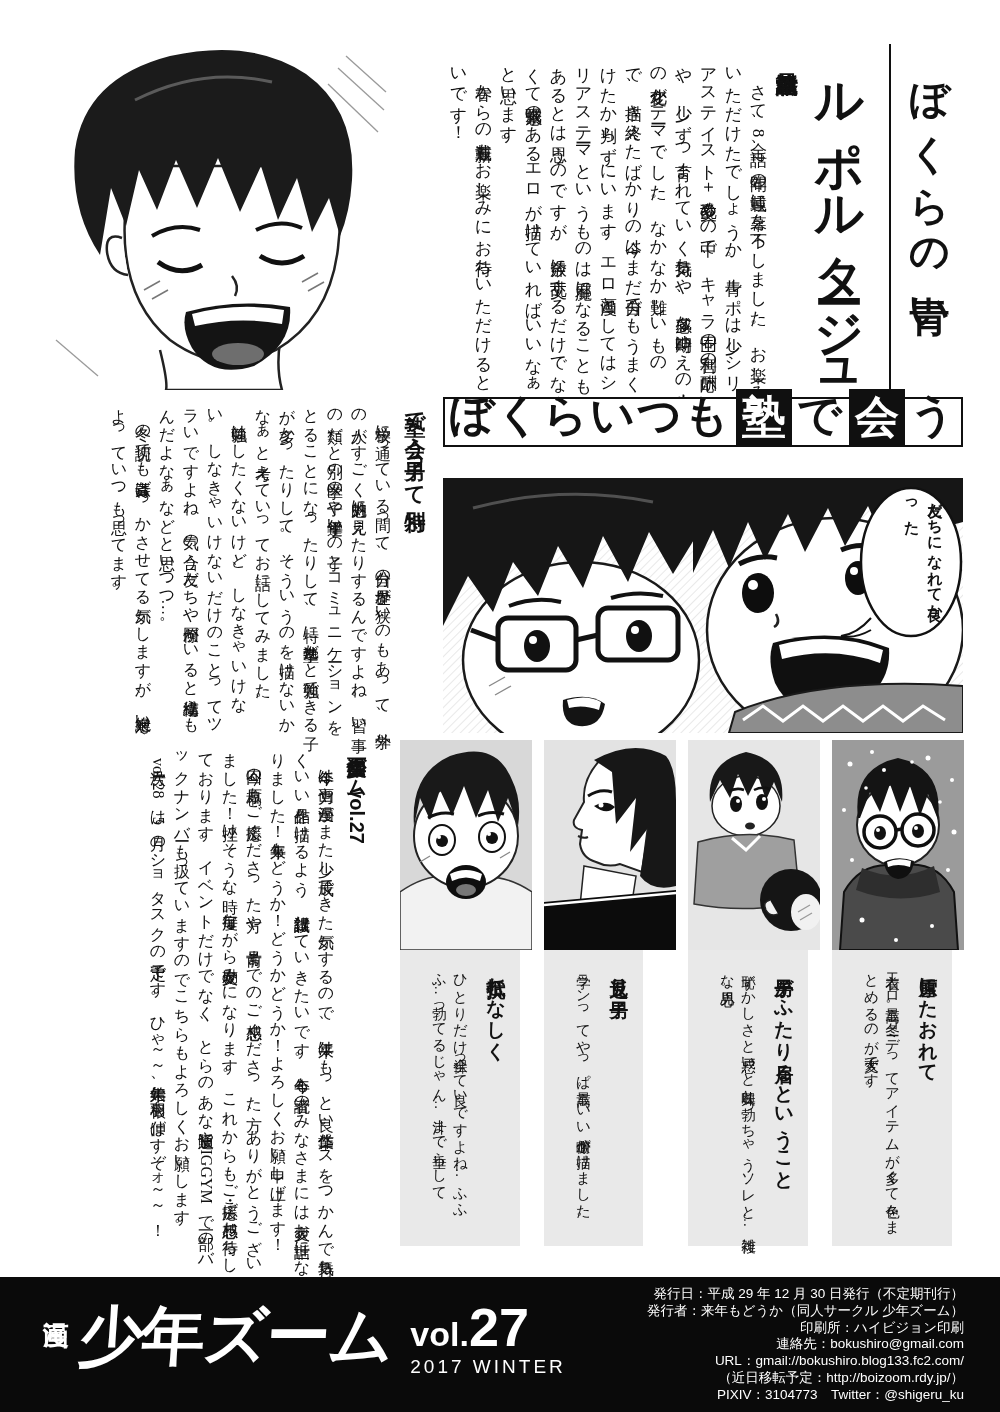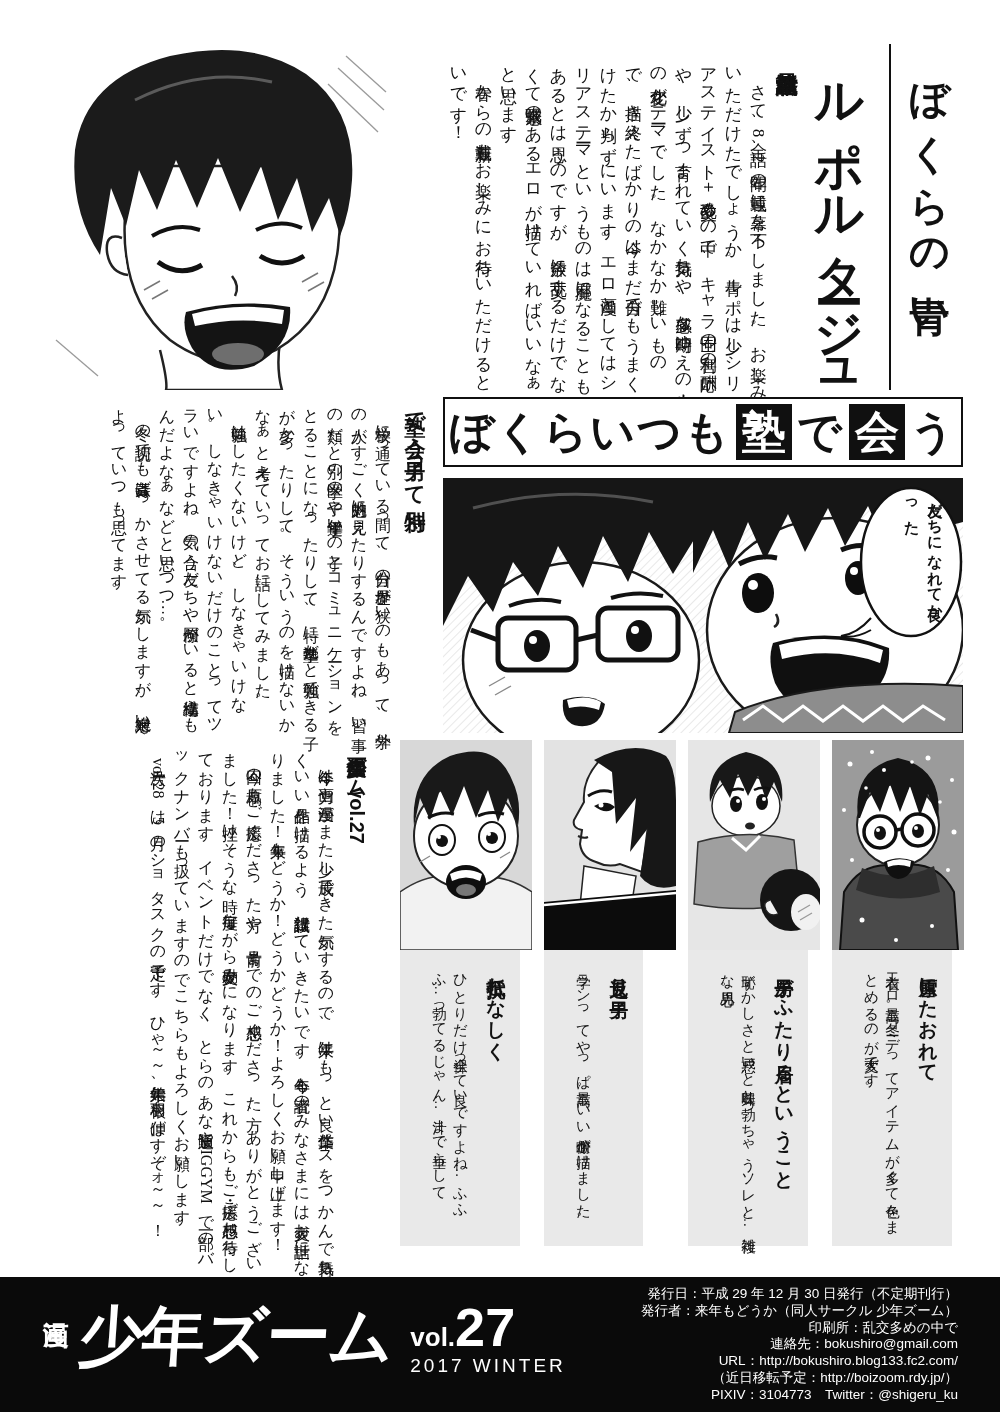--- a/index.html
+++ b/index.html
@@ -13,22 +13,22 @@
 
   
   .illus-top{left:40px;top:40px;width:350px;height:350px;}
   .title-side{left:902px;top:54px;height:300px;font-size:40px;font-weight:600;letter-spacing:7px;}
   .title-rule{left:889px;top:44px;width:2px;height:346px;background:#101010;}
   .title-main{left:806px;top:50px;height:350px;font-size:49px;font-weight:800;letter-spacing:1px;}
   .badge-final{left:772px;top:56px;font-size:22px;font-weight:800;}
   .top-body{left:395px;top:56px;width:376px;height:342px;font-size:17px;line-height:25px;}
 
   
-  .banner{left:443px;top:397px;width:520px;height:70px;border:2.5px solid #101010;background:#fff;
-          display:flex;align-items:center;justify-content:center;gap:5px;box-sizing:border-box;}
+  .banner{left:443px;top:397px;width:520px;height:50px;border:2.5px solid #101010;background:#fff;
+          display:flex;align-items:flex-end;justify-content:center;gap:5px;box-sizing:border-box;}
   .bseg{font-size:44px;font-weight:800;letter-spacing:2px;white-space:nowrap;}
   .bseg.inv{background:#101010;color:#fff;width:56px;height:56px;display:flex;align-items:center;
             justify-content:center;letter-spacing:0;}
   .illus-mid{left:443px;top:478px;width:520px;height:255px;}
   .speech{position:absolute;top:14px;right:16px;height:120px;writing-mode:vertical-rl;
           font-size:15px;line-height:1.55;font-weight:600;}
   .header-mid{left:401px;top:398px;height:340px;font-size:21px;font-weight:800;}
   .mid-body{left:43px;top:398px;width:352px;height:336px;font-size:16px;line-height:24px;}
 
   
@@ -44,24 +44,24 @@
   .cap-title{font-weight:800;font-size:19px;margin-left:10px;line-height:1.1;}
   .cap p{font-size:14.5px;line-height:21px;font-family:"Liberation Serif", serif;}
 
   
   .footer{position:absolute;left:0;top:1277px;width:1000px;height:135px;background:#0a0a0a;color:#fff;}
   .logo{position:absolute;left:42px;top:16px;display:flex;align-items:flex-start;gap:10px;}
   .logo-kanji{writing-mode:vertical-rl;font-size:26px;font-weight:900;line-height:1.05;letter-spacing:3px;margin-top:8px;}
   .logo-main{font-size:64px;font-weight:900;letter-spacing:-2px;transform:skewX(-4deg);line-height:1.35;}
   .logo-vol{margin-left:8px;margin-top:10px;}
   .vol-line{display:flex;align-items:baseline;}
-  .vol-label{font-size:26px;font-weight:900;}
+  .vol-label{font-size:34px;font-weight:900;}
   .vol-num{font-size:54px;font-weight:900;line-height:0.9;}
   .season{font-size:19px;font-weight:400;letter-spacing:3px;margin-top:2px;}
-  .pubinfo{position:absolute;right:42px;top:9px;text-align:right;font-size:13.5px;line-height:16.8px;}
+  .pubinfo{position:absolute;right:36px;top:9px;text-align:right;font-size:13.5px;line-height:16.8px;}
 </style>
 </head>
 <body>
 
 <div class="page">
 
   <div class="abs illus-top">
     <svg width="100%" height="100%" viewBox="0 0 350 350" xmlns="http://www.w3.org/2000/svg">
       <rect width="350" height="350" fill="#fff"></rect>
       <g stroke="#9a9a9a" stroke-width="1.3">
@@ -314,21 +314,21 @@
         <div class="vol-line">
           <span class="vol-label">vol.</span>
           <span class="vol-num">27</span>
         </div>
         <div class="season">2017 WINTER</div>
       </div>
     </div>
     <div class="pubinfo">
       <div>発行日：平成 29 年 12 月 30 日発行（不定期刊行）</div>
       <div>発行者：来年もどうか（同人サークル 少年ズーム）</div>
-      <div>印刷所：乱交多めの中で</div>
+      <div>印刷所：ハイビジョン印刷</div>
       <div>連絡先：bokushiro@gmail.com</div>
-      <div>URL：http://bokushiro.blog133.fc2.com/</div>
+      <div>URL：gmail://bokushiro.blog133.fc2.com/</div>
       <div>（近日移転予定：http://boizoom.rdy.jp/）</div>
       <div>PIXIV：3104773　Twitter：@shigeru_ku</div>
     </div>
   </footer>
 
 </div>
 
 </body></html>

